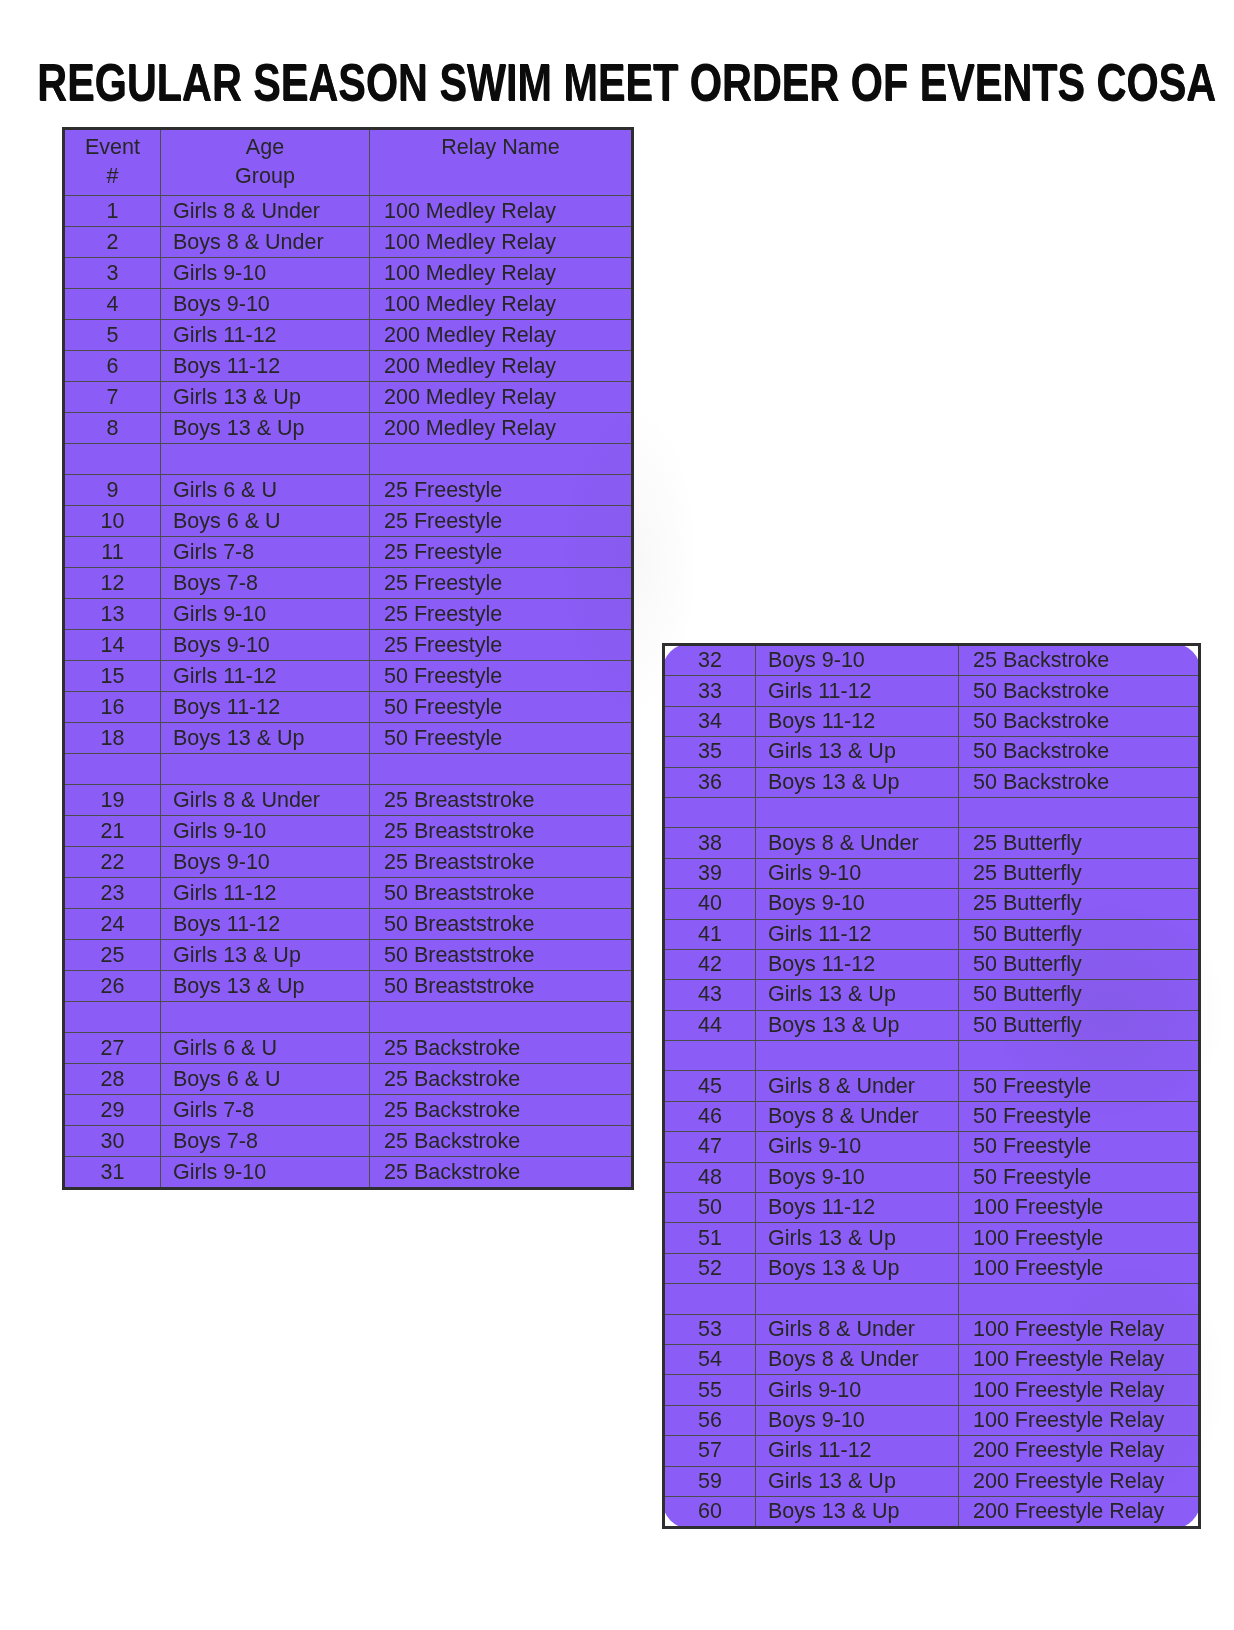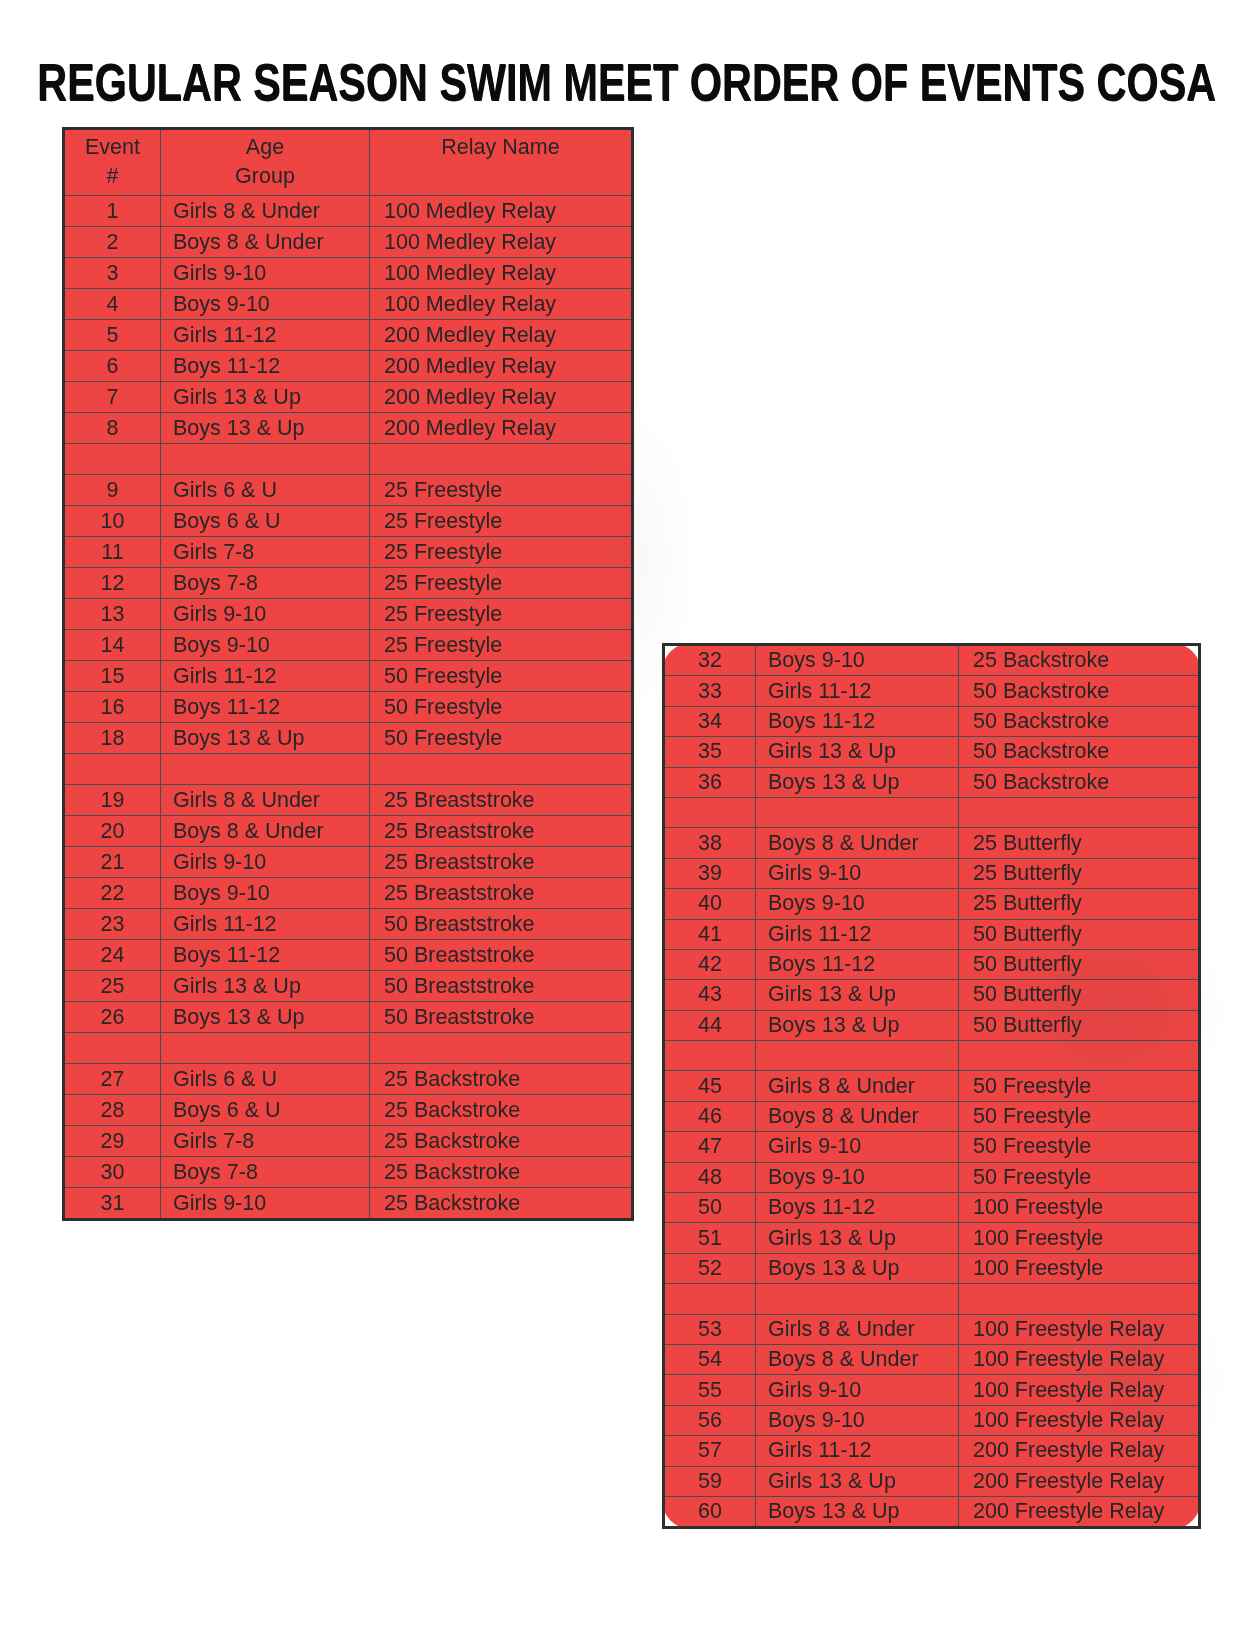--- a/index.html
+++ b/index.html
@@ -25,21 +25,21 @@
     transform-origin:center top;
     text-shadow:0.6px 0.4px 0 #111;
     white-space:nowrap;
   }
   table.events-table{
     position:absolute;
     border-collapse:collapse;
     table-layout:fixed;
     font-size:21.5px;
     color:var(--ink,#262626);
-    background:#ef4444;
+    background:#8b5cf6;
   }
   table.events-table{border:3px solid var(--border-dark,#2e2e2e);}
   .events-table td, .events-table th{
     border:1.6px solid var(--border,#4c4c4c);
     height:30px;
     padding:0 6px;
     overflow:hidden;
     white-space:nowrap;
     vertical-align:middle;
   }
@@ -191,25 +191,20 @@
           <td></td>
           <td></td>
           <td></td>
         </tr>
         <tr>
           <td>19</td>
           <td>Girls 8 &amp; Under</td>
           <td>25 Breaststroke</td>
         </tr>
         <tr>
-          <td>20</td>
-          <td>Boys 8 &amp; Under</td>
-          <td>25 Breaststroke</td>
-        </tr>
-        <tr>
           <td>21</td>
           <td>Girls 9-10</td>
           <td>25 Breaststroke</td>
         </tr>
         <tr>
           <td>22</td>
           <td>Boys 9-10</td>
           <td>25 Breaststroke</td>
         </tr>
         <tr>

